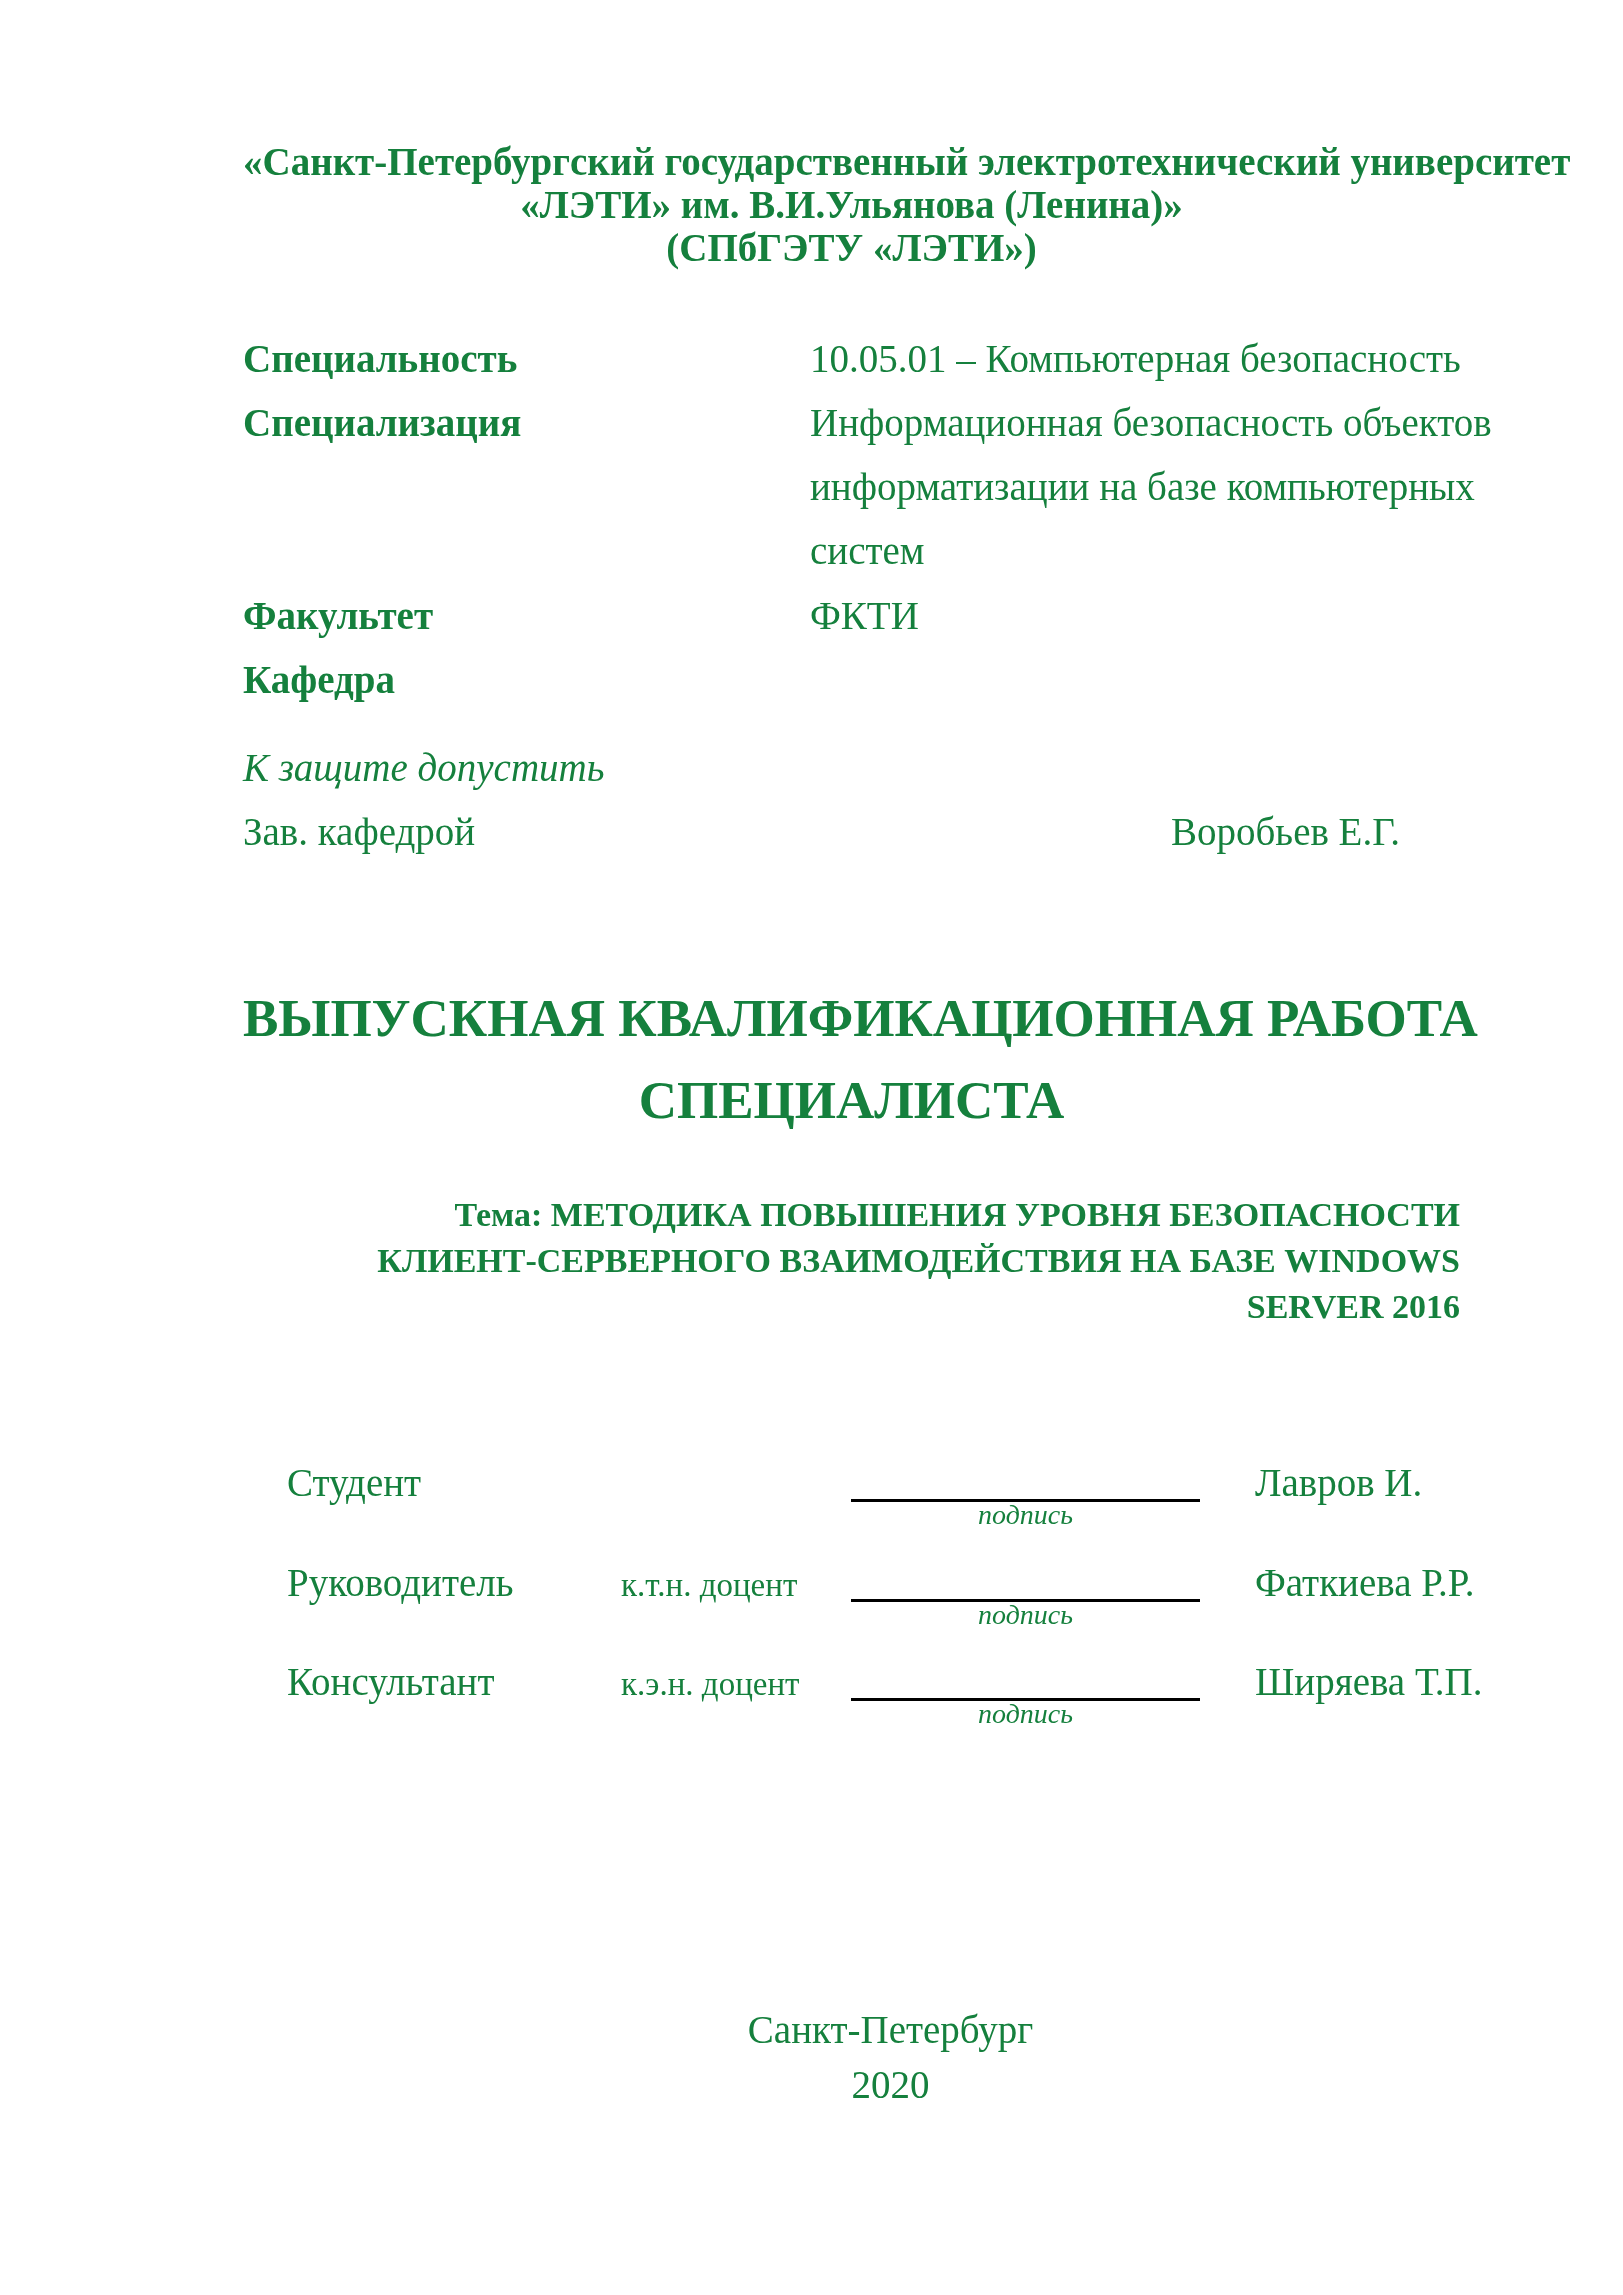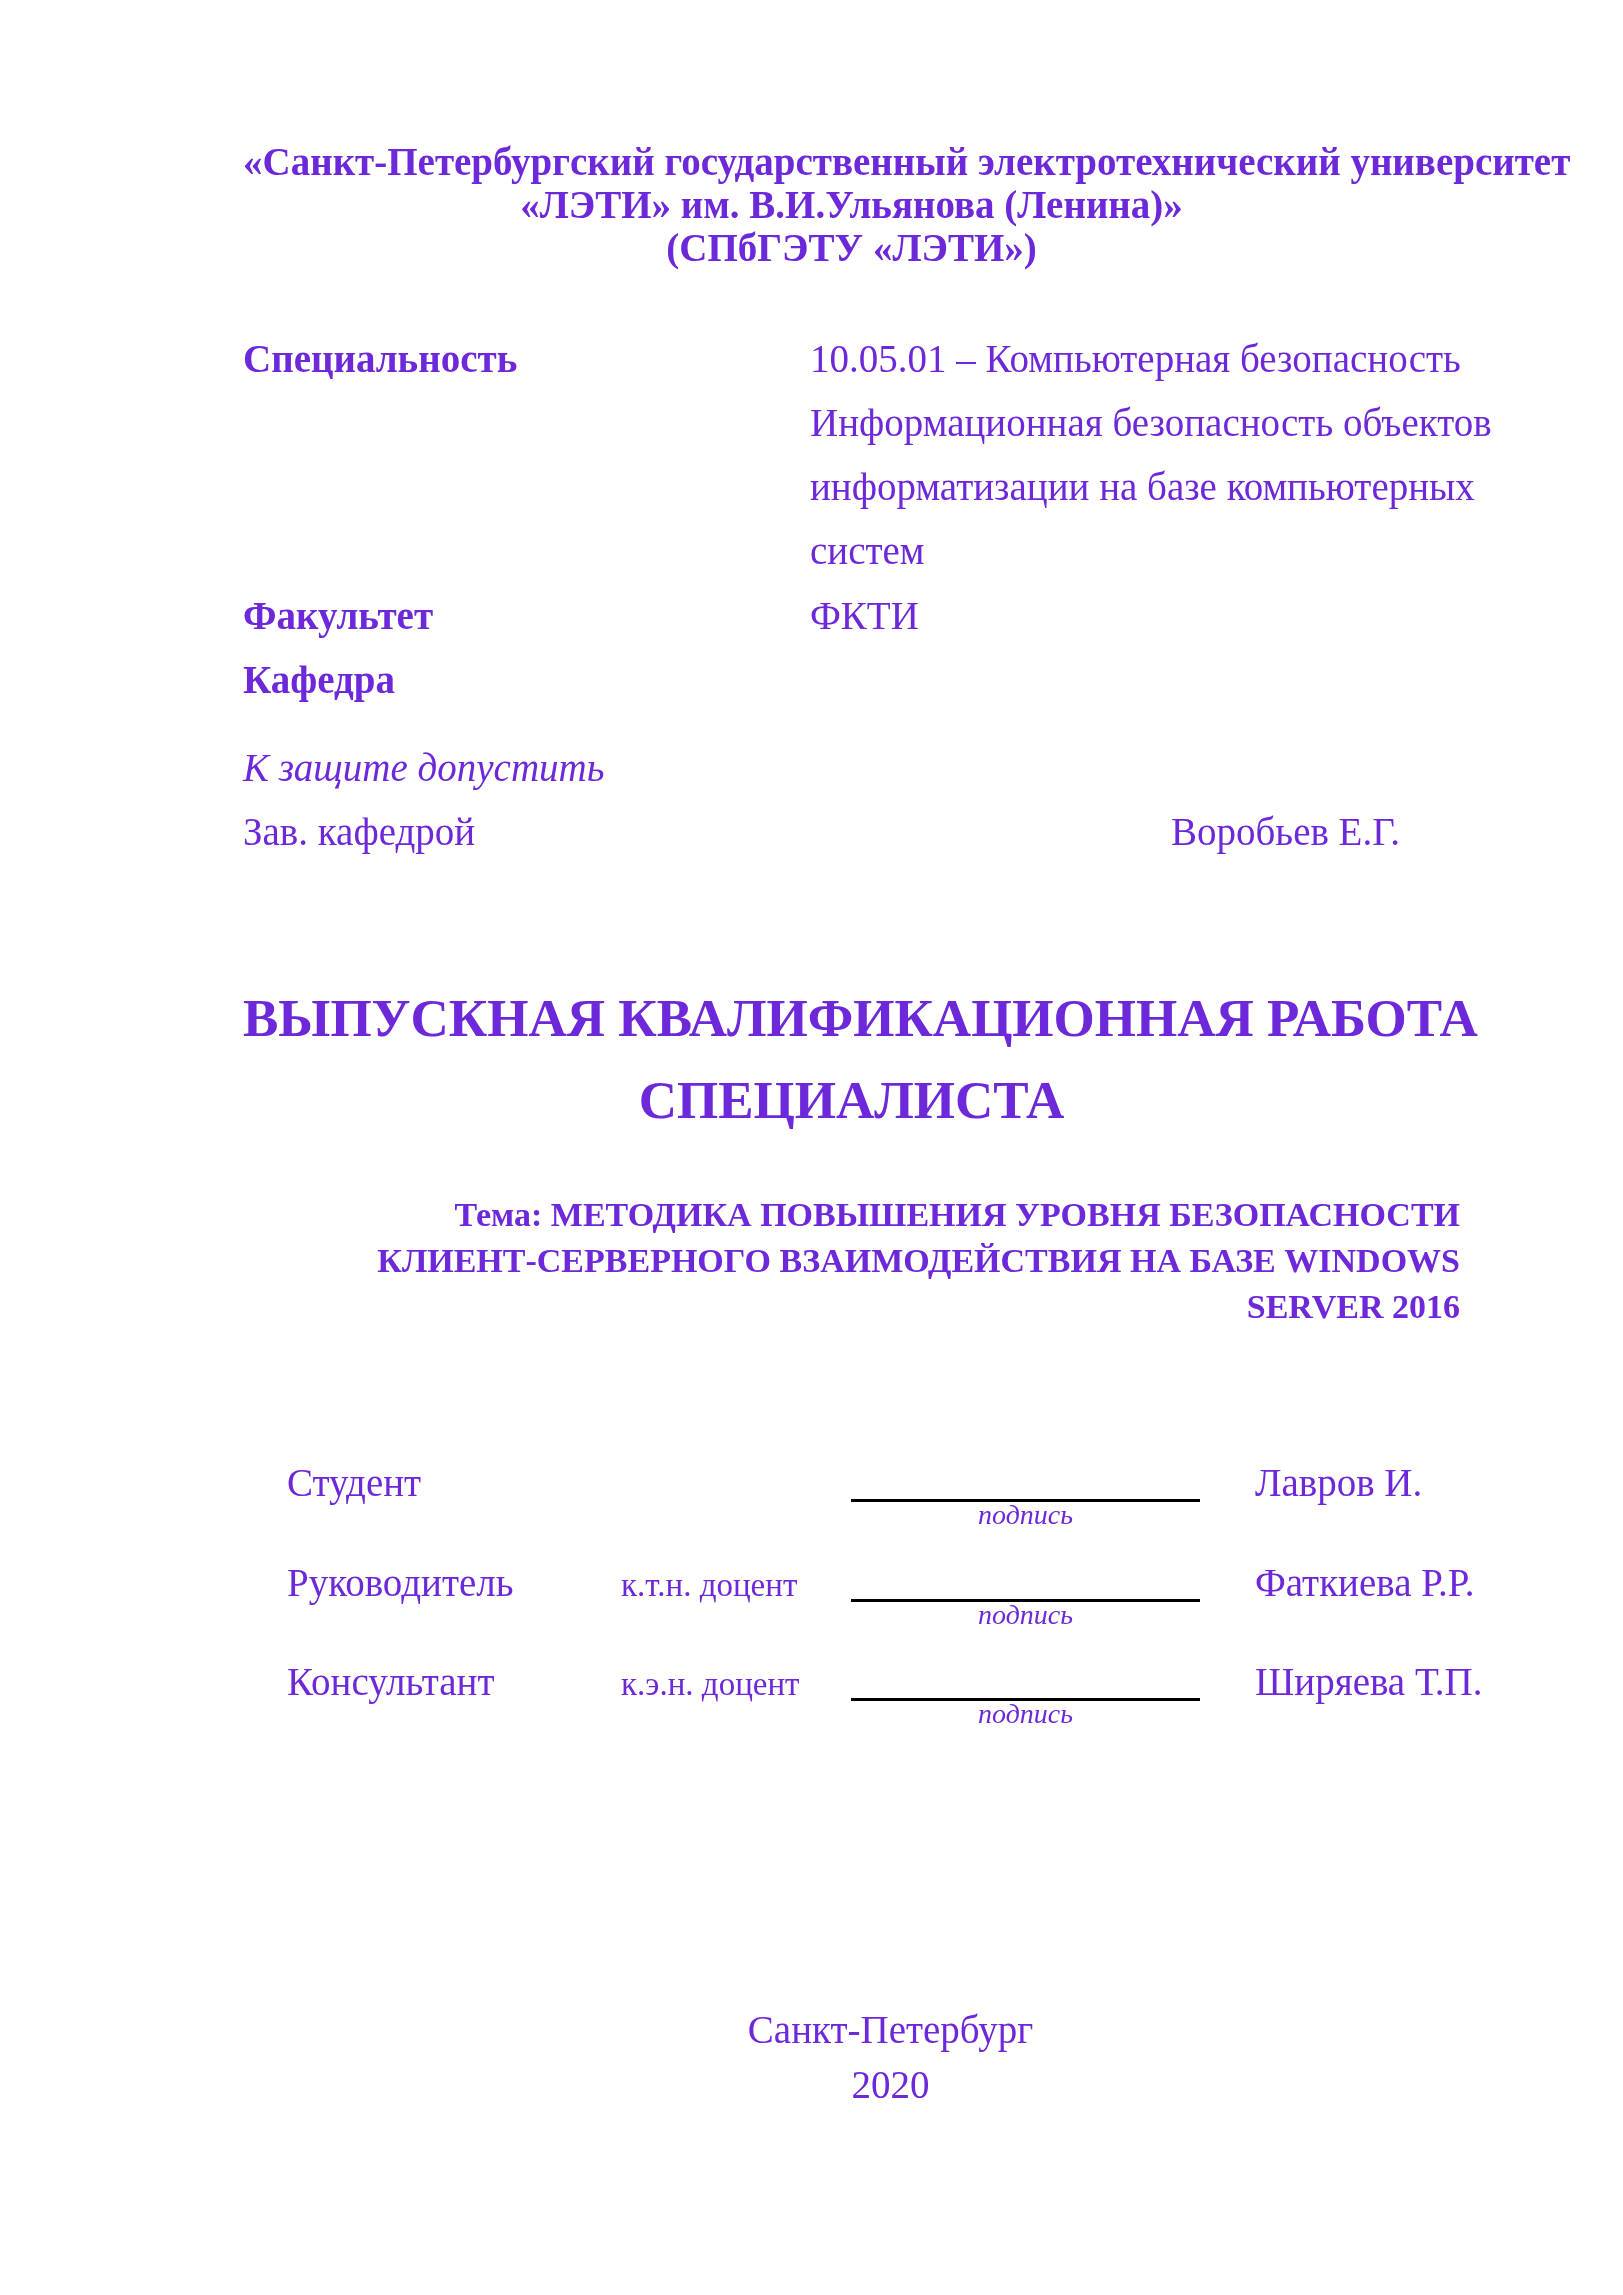--- a/index.html
+++ b/index.html
@@ -1,21 +1,21 @@
 <!DOCTYPE html>
 <html style="font-size:12.6px"><head>
 <meta charset="utf-8">
 <style>
   html, body { margin: 0; padding: 0; background: #ffffff; }
   #page {
     position: relative;
     width: 1623px;
     height: 2295px;
     background: #ffffff;
-    color: #6d28d9;
+    color: #15803d;
     font-family: "Liberation Serif", "DejaVu Serif", serif;
     overflow: hidden;
   }
   .abs { position: absolute; }
   .i { font-style: italic; }
 
   
   .hdr {
     left: 243px; top: 140px; width: 1217px;
     text-align: center;
@@ -77,20 +77,21 @@
 
   <div class="abs hdr">
     <div>«Санкт-Петербургский государственный электротехнический университет</div>
     <div>«ЛЭТИ» им. В.И.Ульянова (Ленина)»</div>
     <div>(СПбГЭТУ «ЛЭТИ»)</div>
   </div>
 
   <div class="abs lbl" style="top:327px">Специальность</div>
   <div class="abs val" style="top:327px">10.05.01 – Компьютерная безопасность</div>
 
+  <div class="abs lbl" style="top:391px">Специализация</div>
   <div class="abs val wrap" style="top:391px">Информационная безопасность объектов информатизации на базе компьютерных систем</div>
 
   <div class="abs lbl" style="top:584px">Факультет</div>
   <div class="abs val" style="top:584px">ФКТИ</div>
 
   <div class="abs lbl" style="top:648px">Кафедра</div>
 
   <div class="abs adm i" style="top:746px">К защите допустить</div>
   <div class="abs adm" style="top:810px">Зав. кафедрой</div>
   <div class="abs admname" style="top:810px">Воробьев Е.Г.</div>

